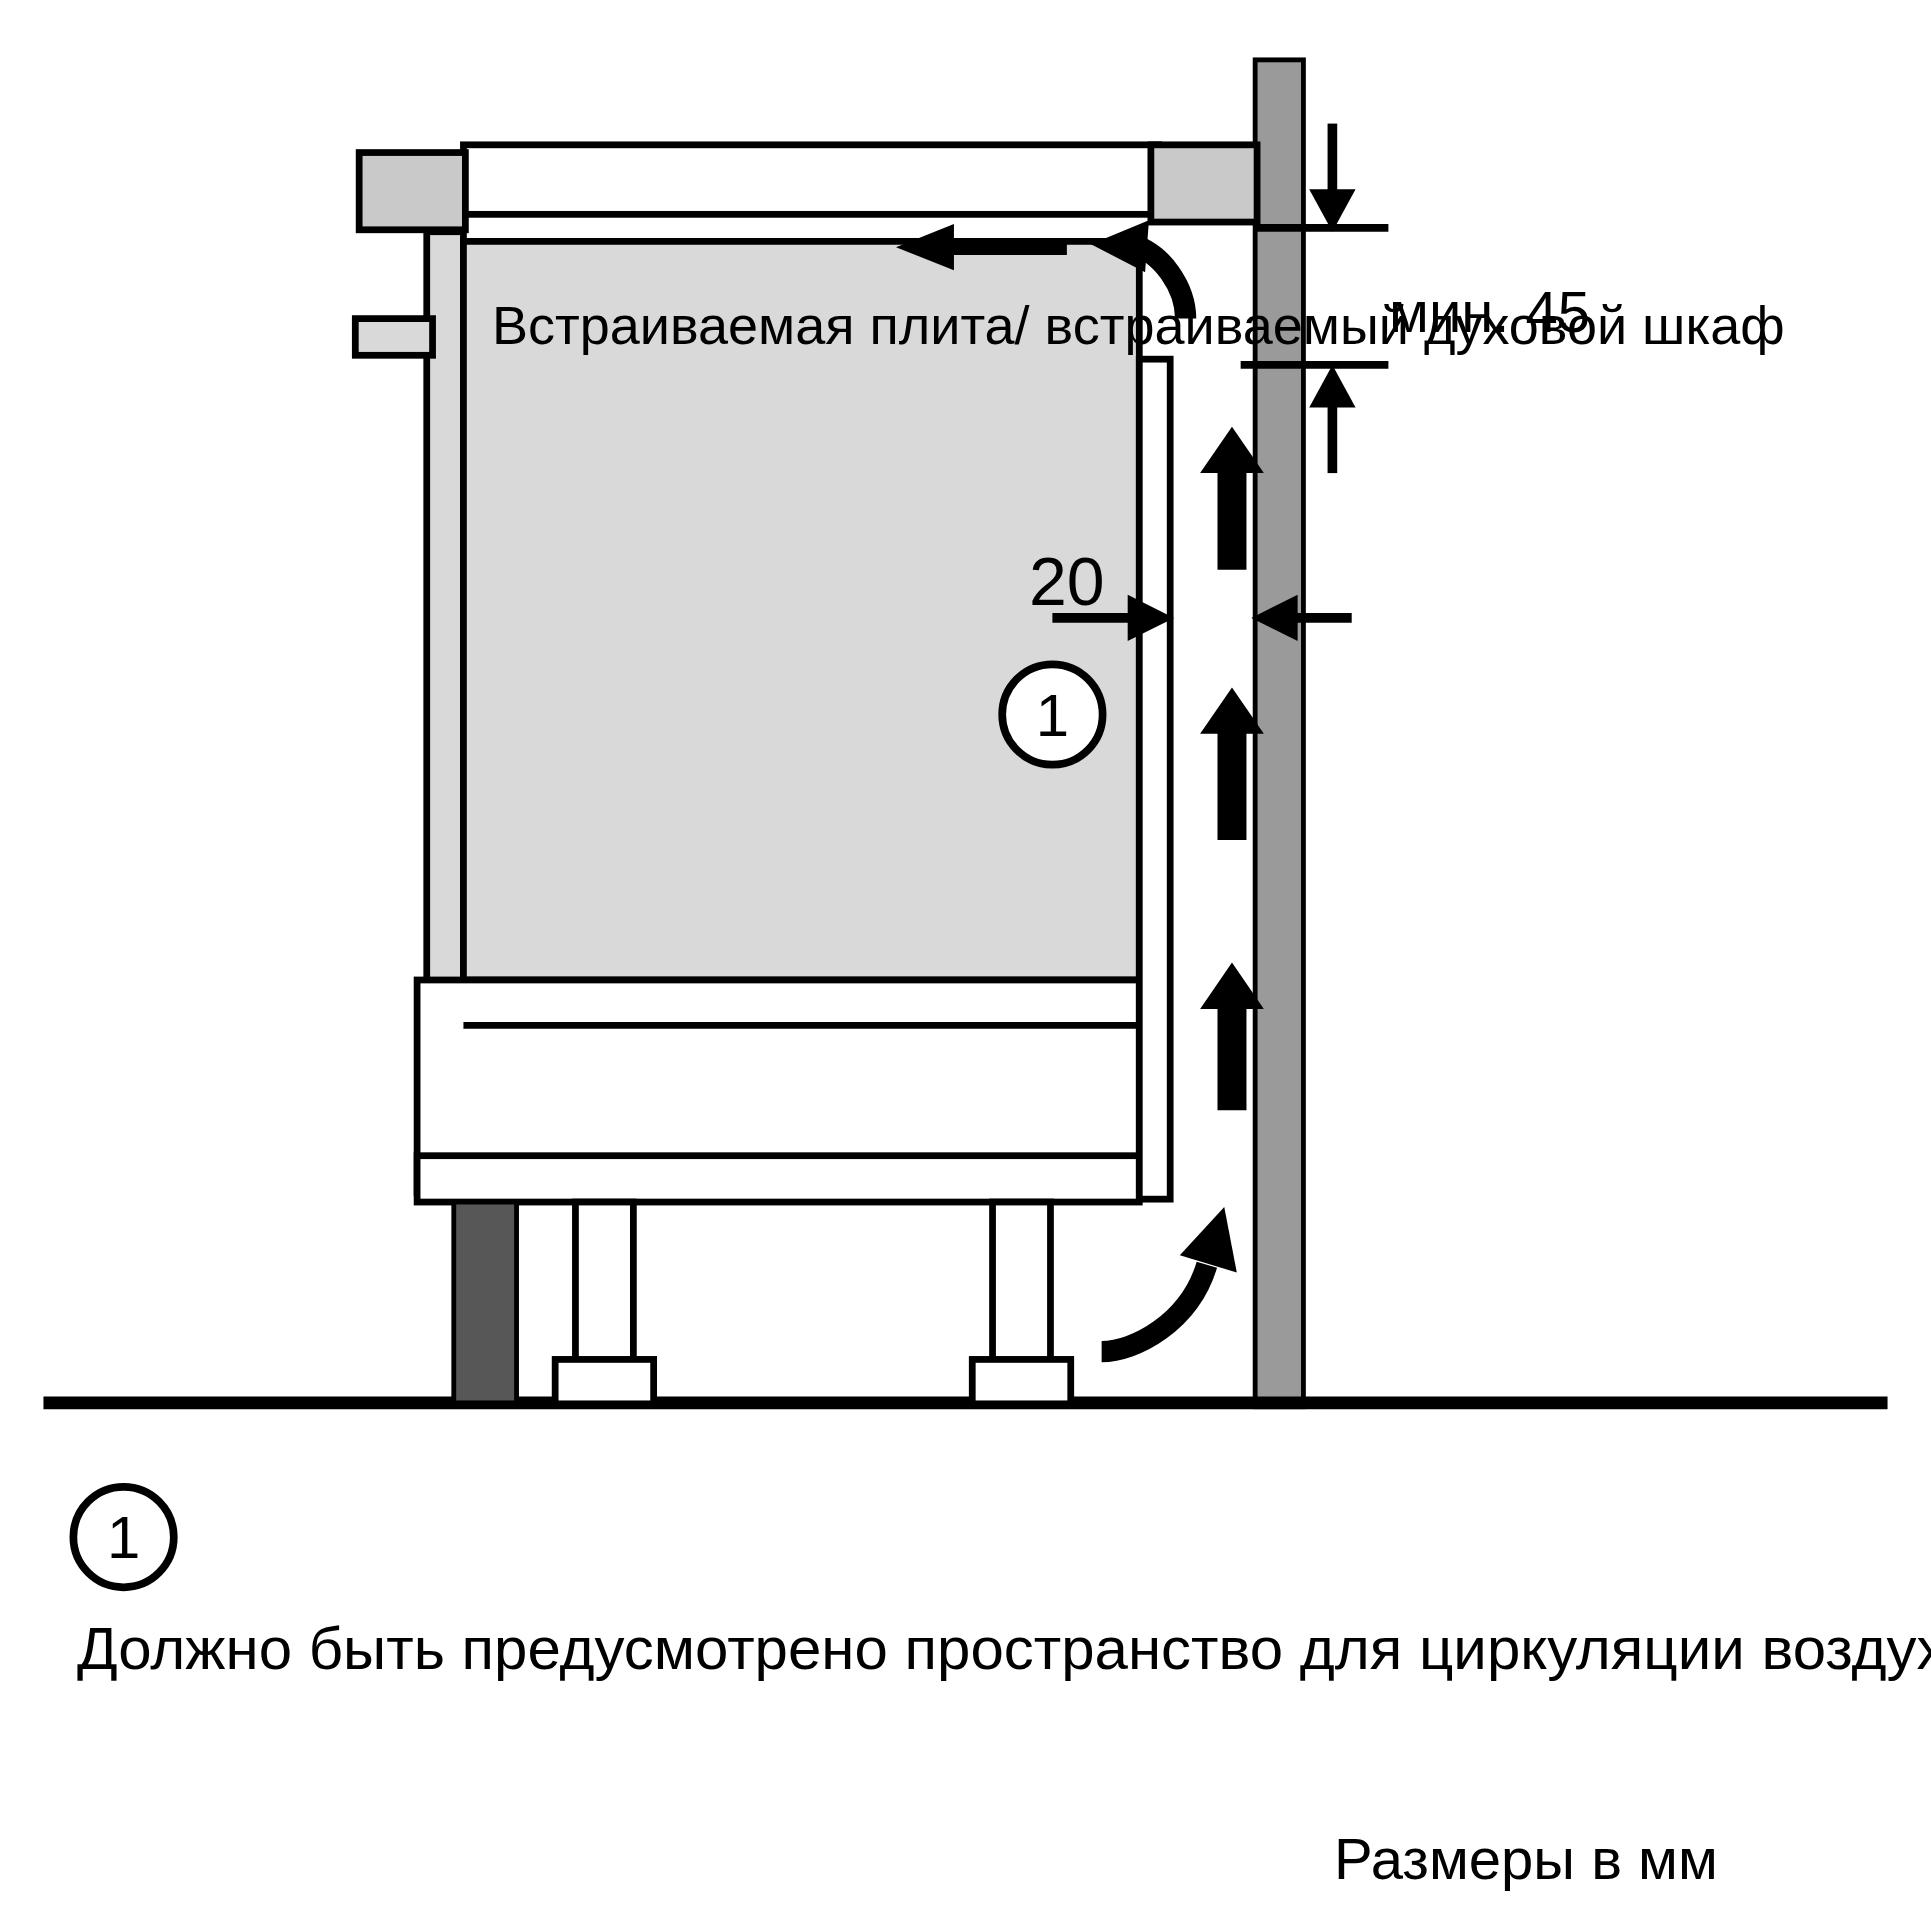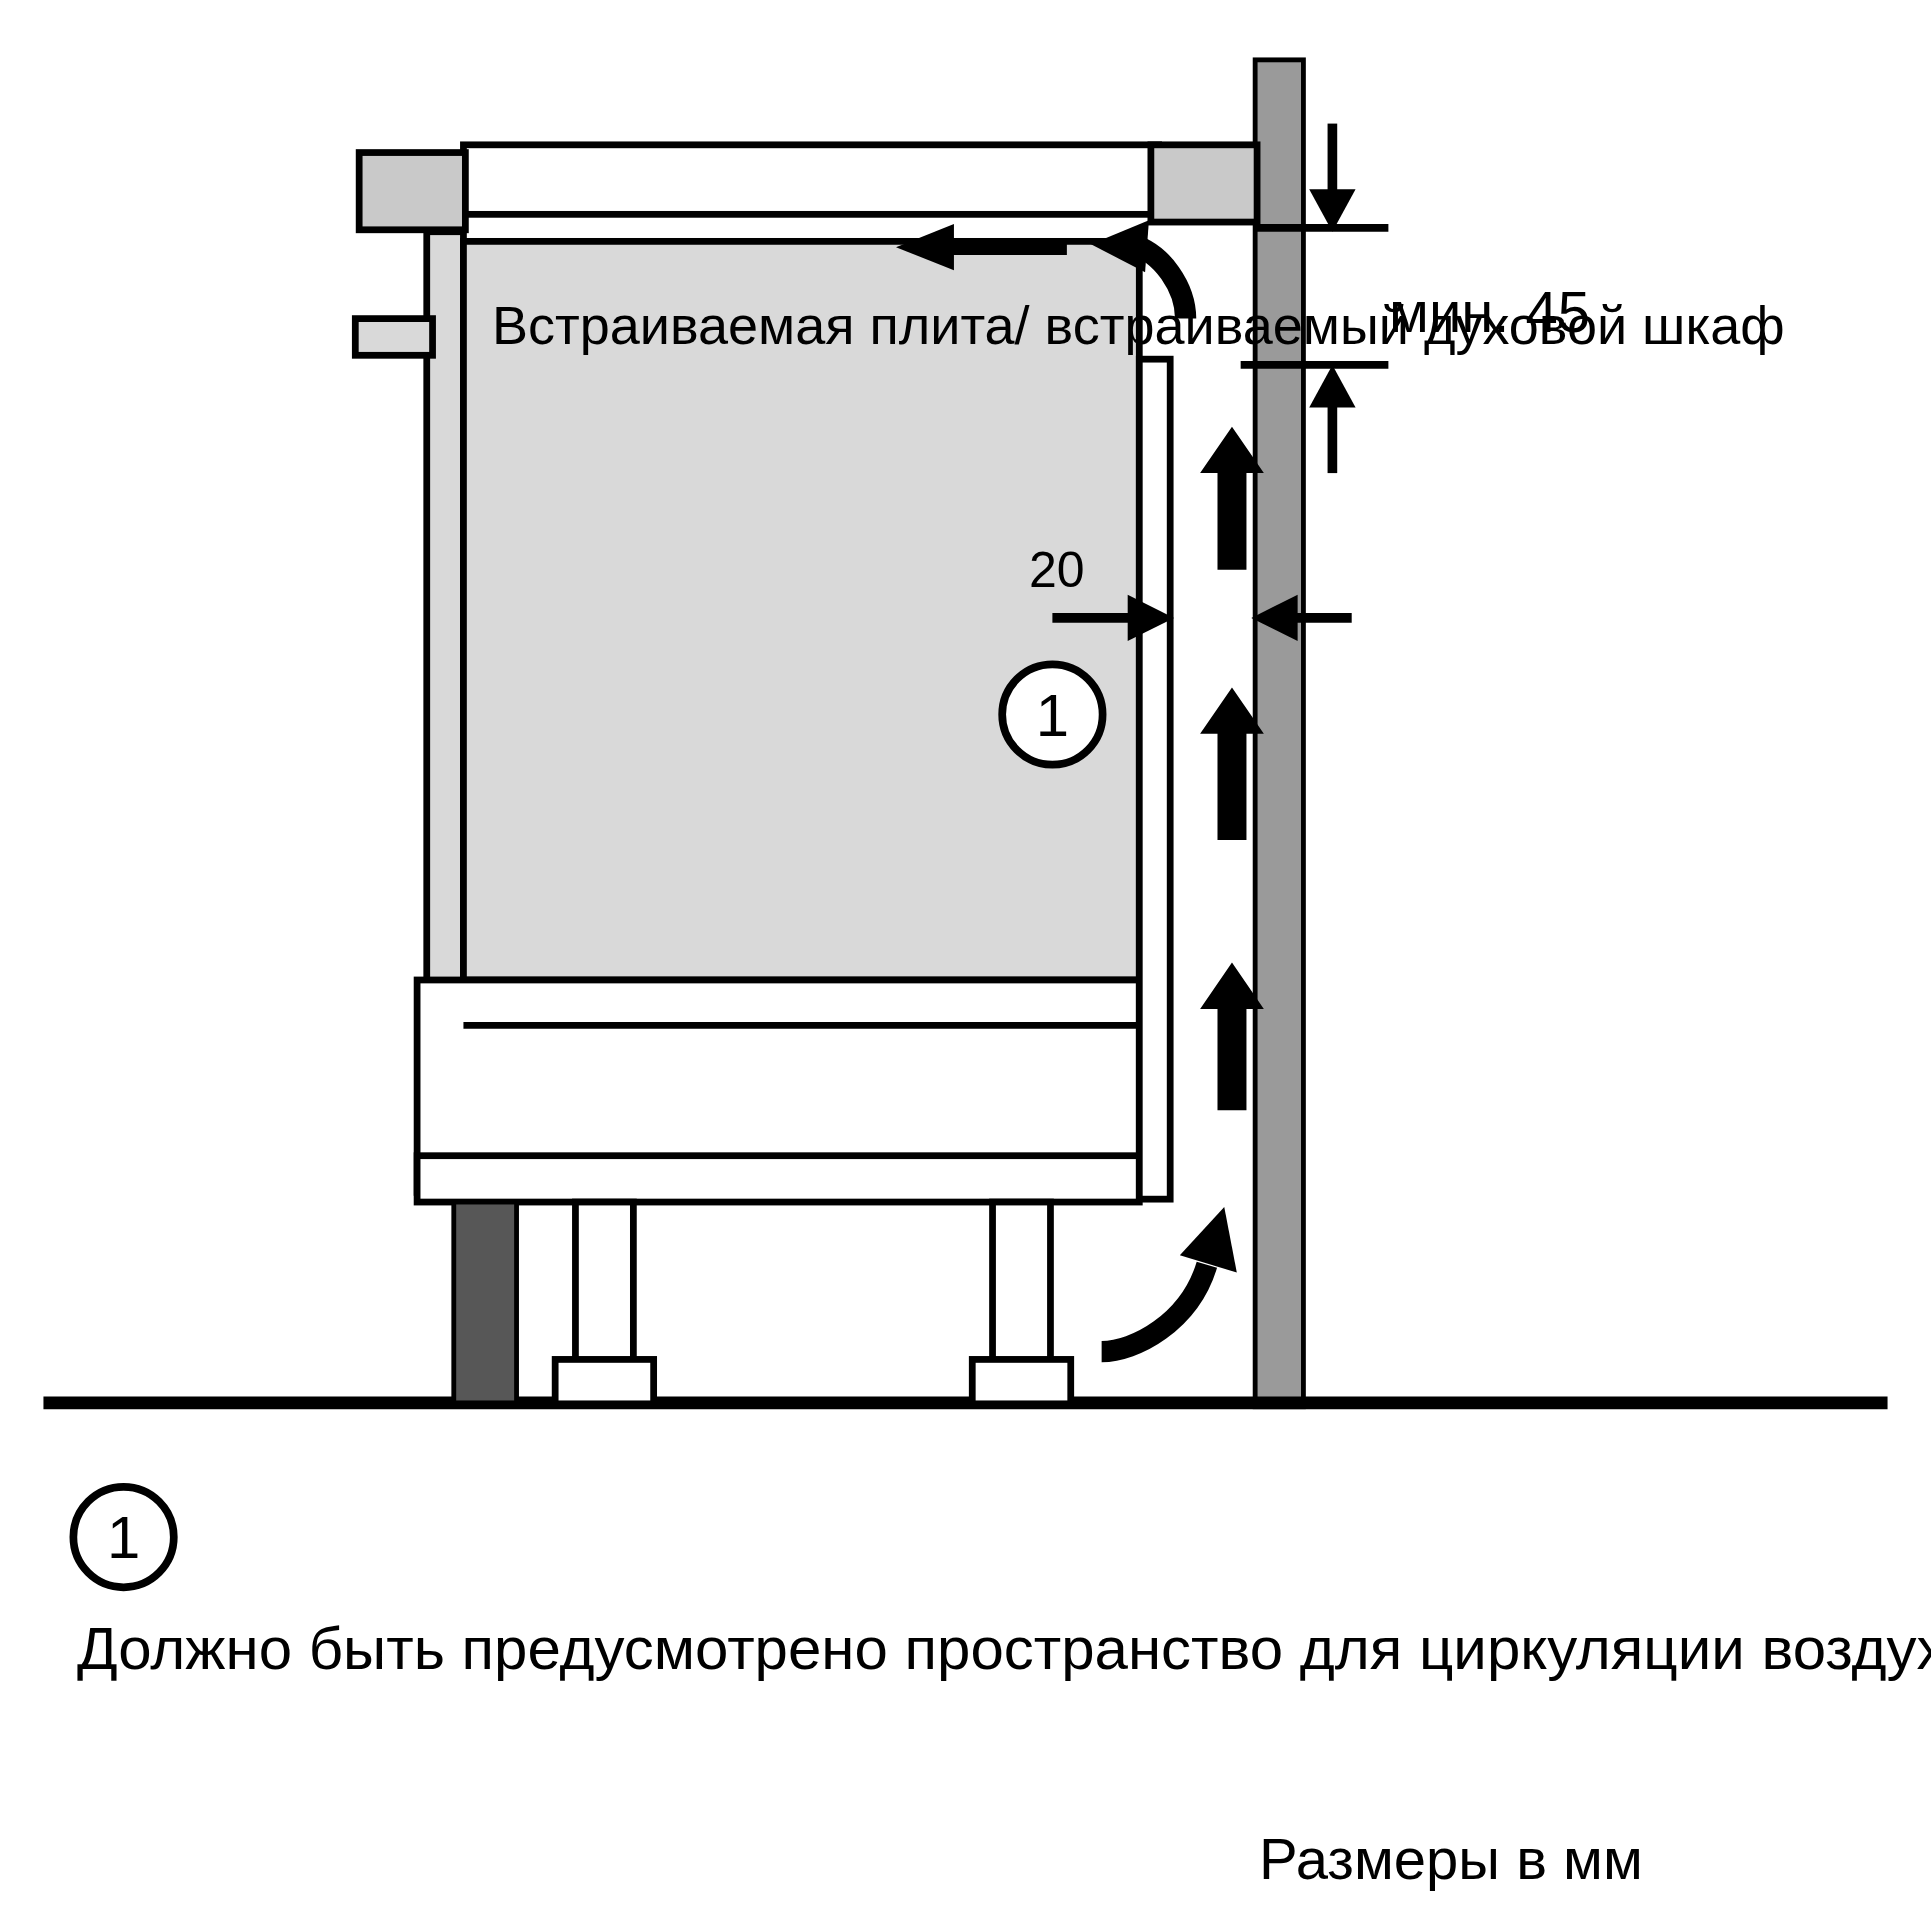--- a/index.html
+++ b/index.html
@@ -36,36 +36,36 @@
   }
   #appliance-label {
     left: 492px;
     top: 294px;
     width: 541px;
     font-size: 54px;
   }
   #gap-label {
     left: 1029px;
     top: 541px;
-    font-size: 50px;
+    font-size: 68px;
   }
   #min-label {
     left: 1361px;
     top: 278px;
     font-size: 58px;
     margin-left: 28px;
   }
   #footnote-text {
     left: 77px;
     top: 1614px;
     width: 1506px;
     font-size: 60px;
   }
   #units-note {
-    left: 1259px;
+    left: 1334px;
     top: 1825px;
     font-size: 58px;
   }
 </style>
 </head>
 <body>
 
 <div id="stage">
 
   <svg class="diagram" viewBox="0 0 2000 2000">

